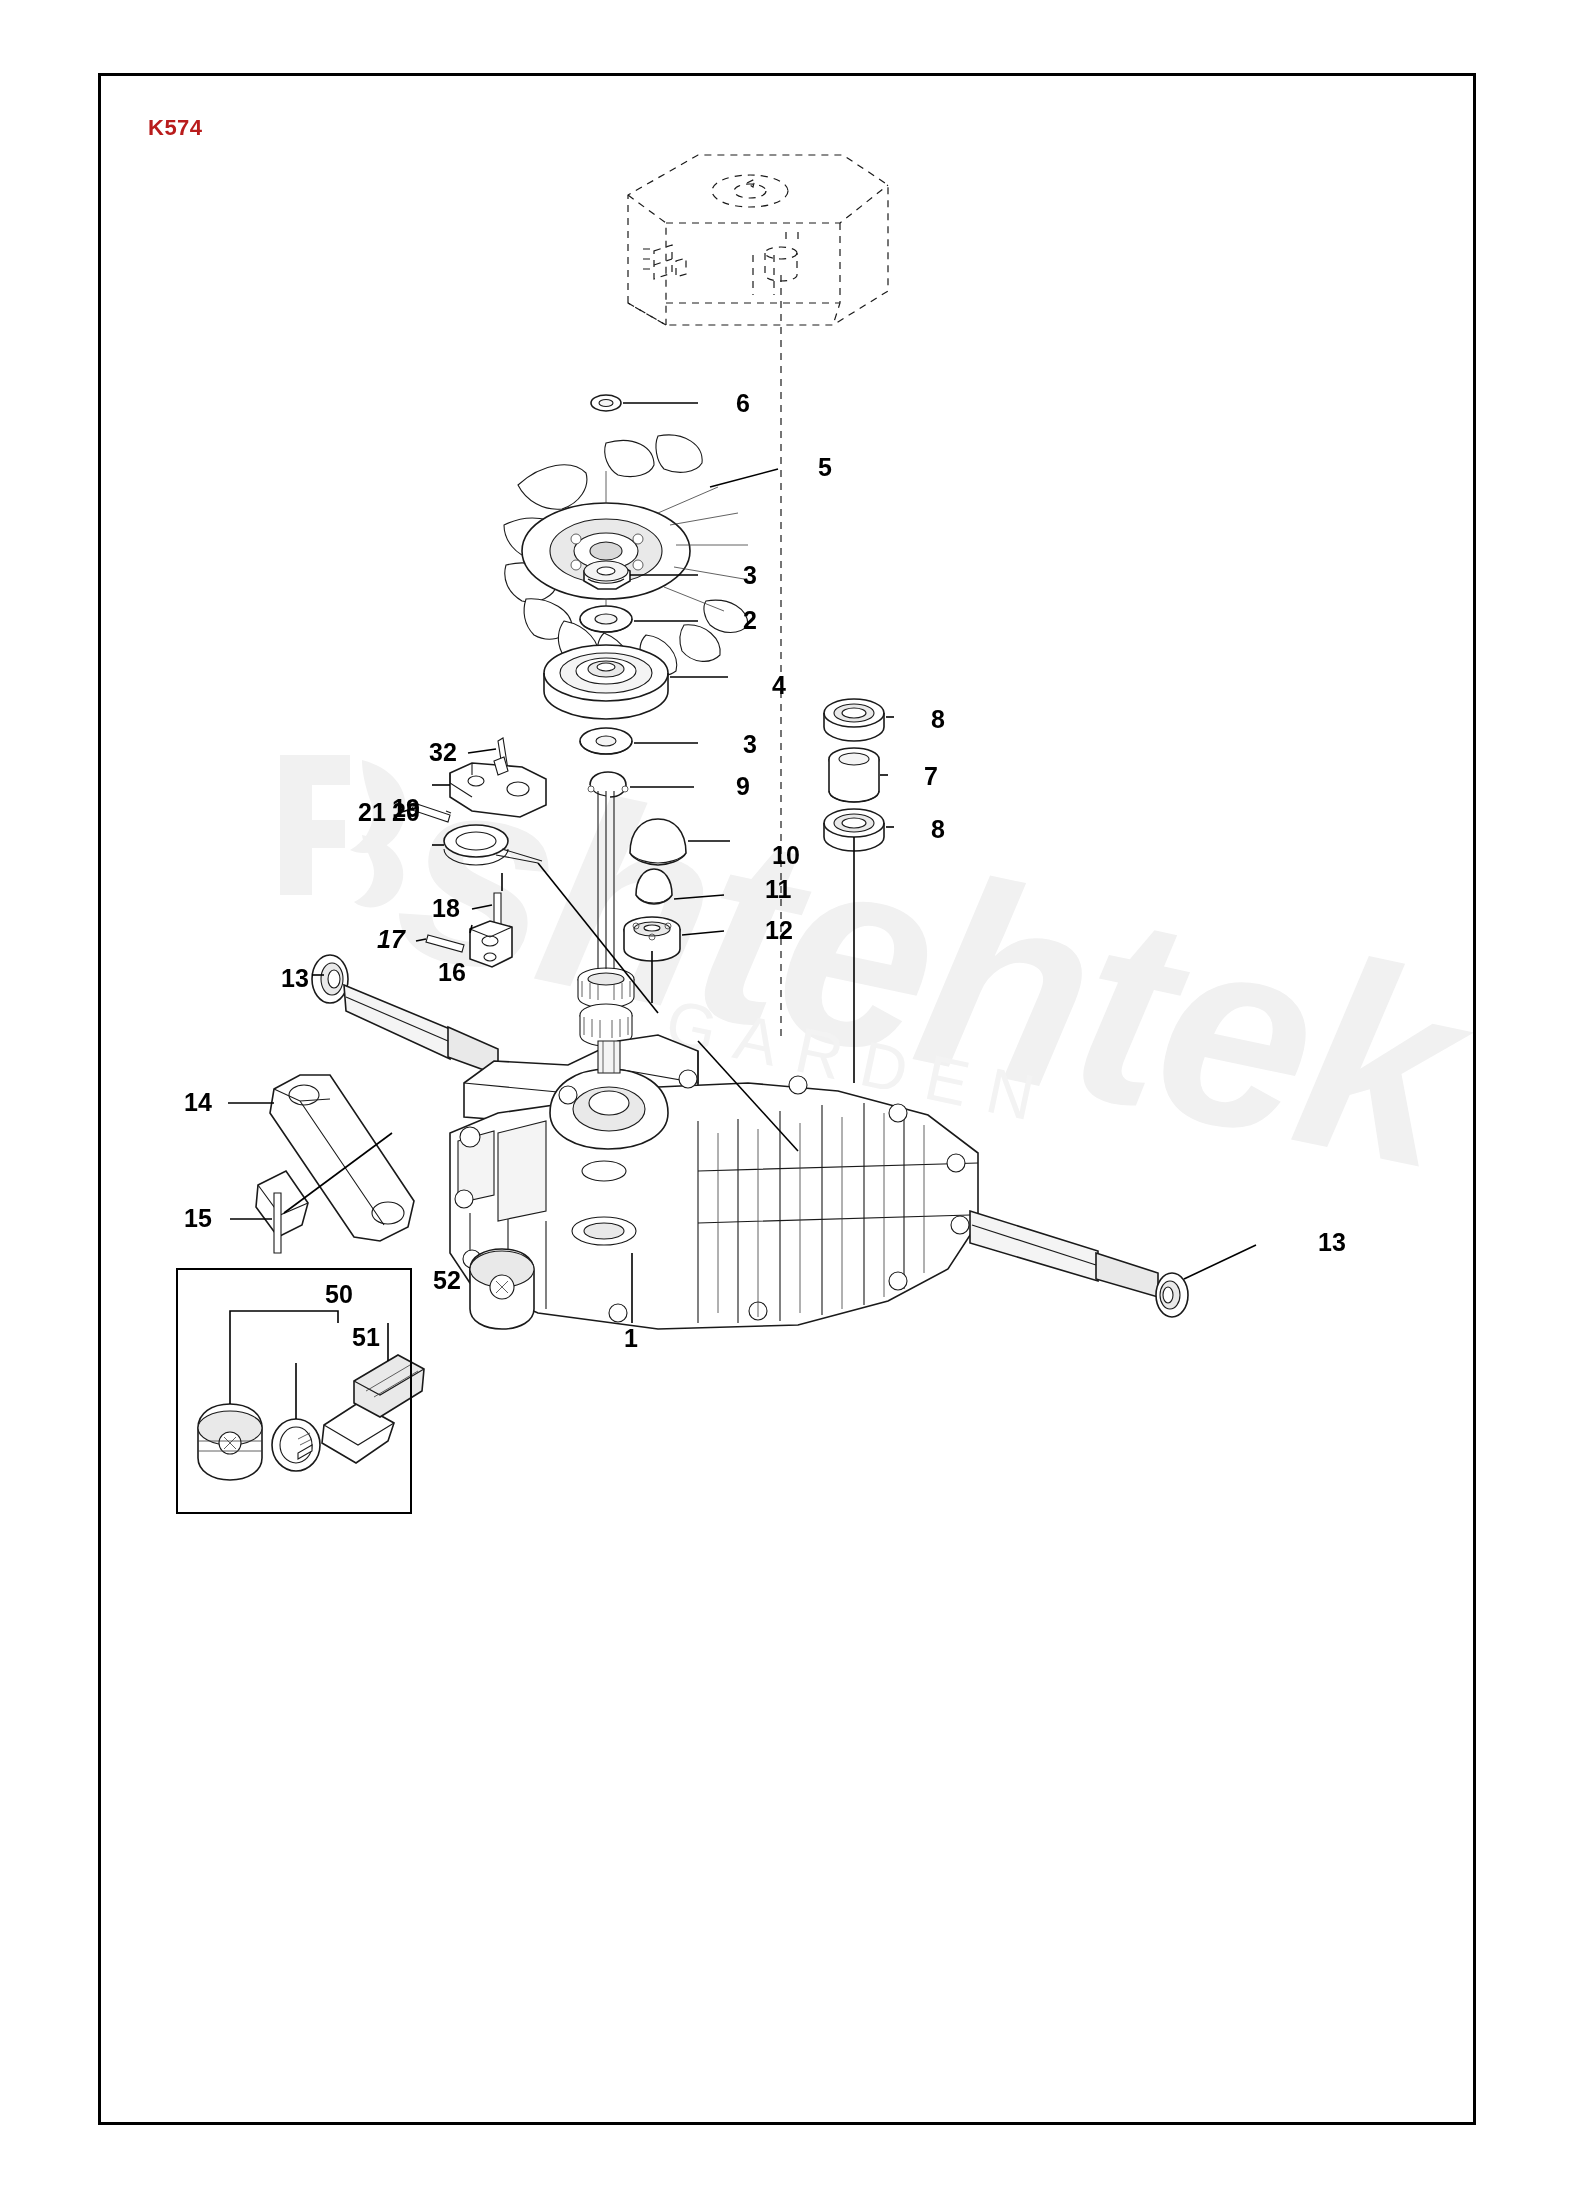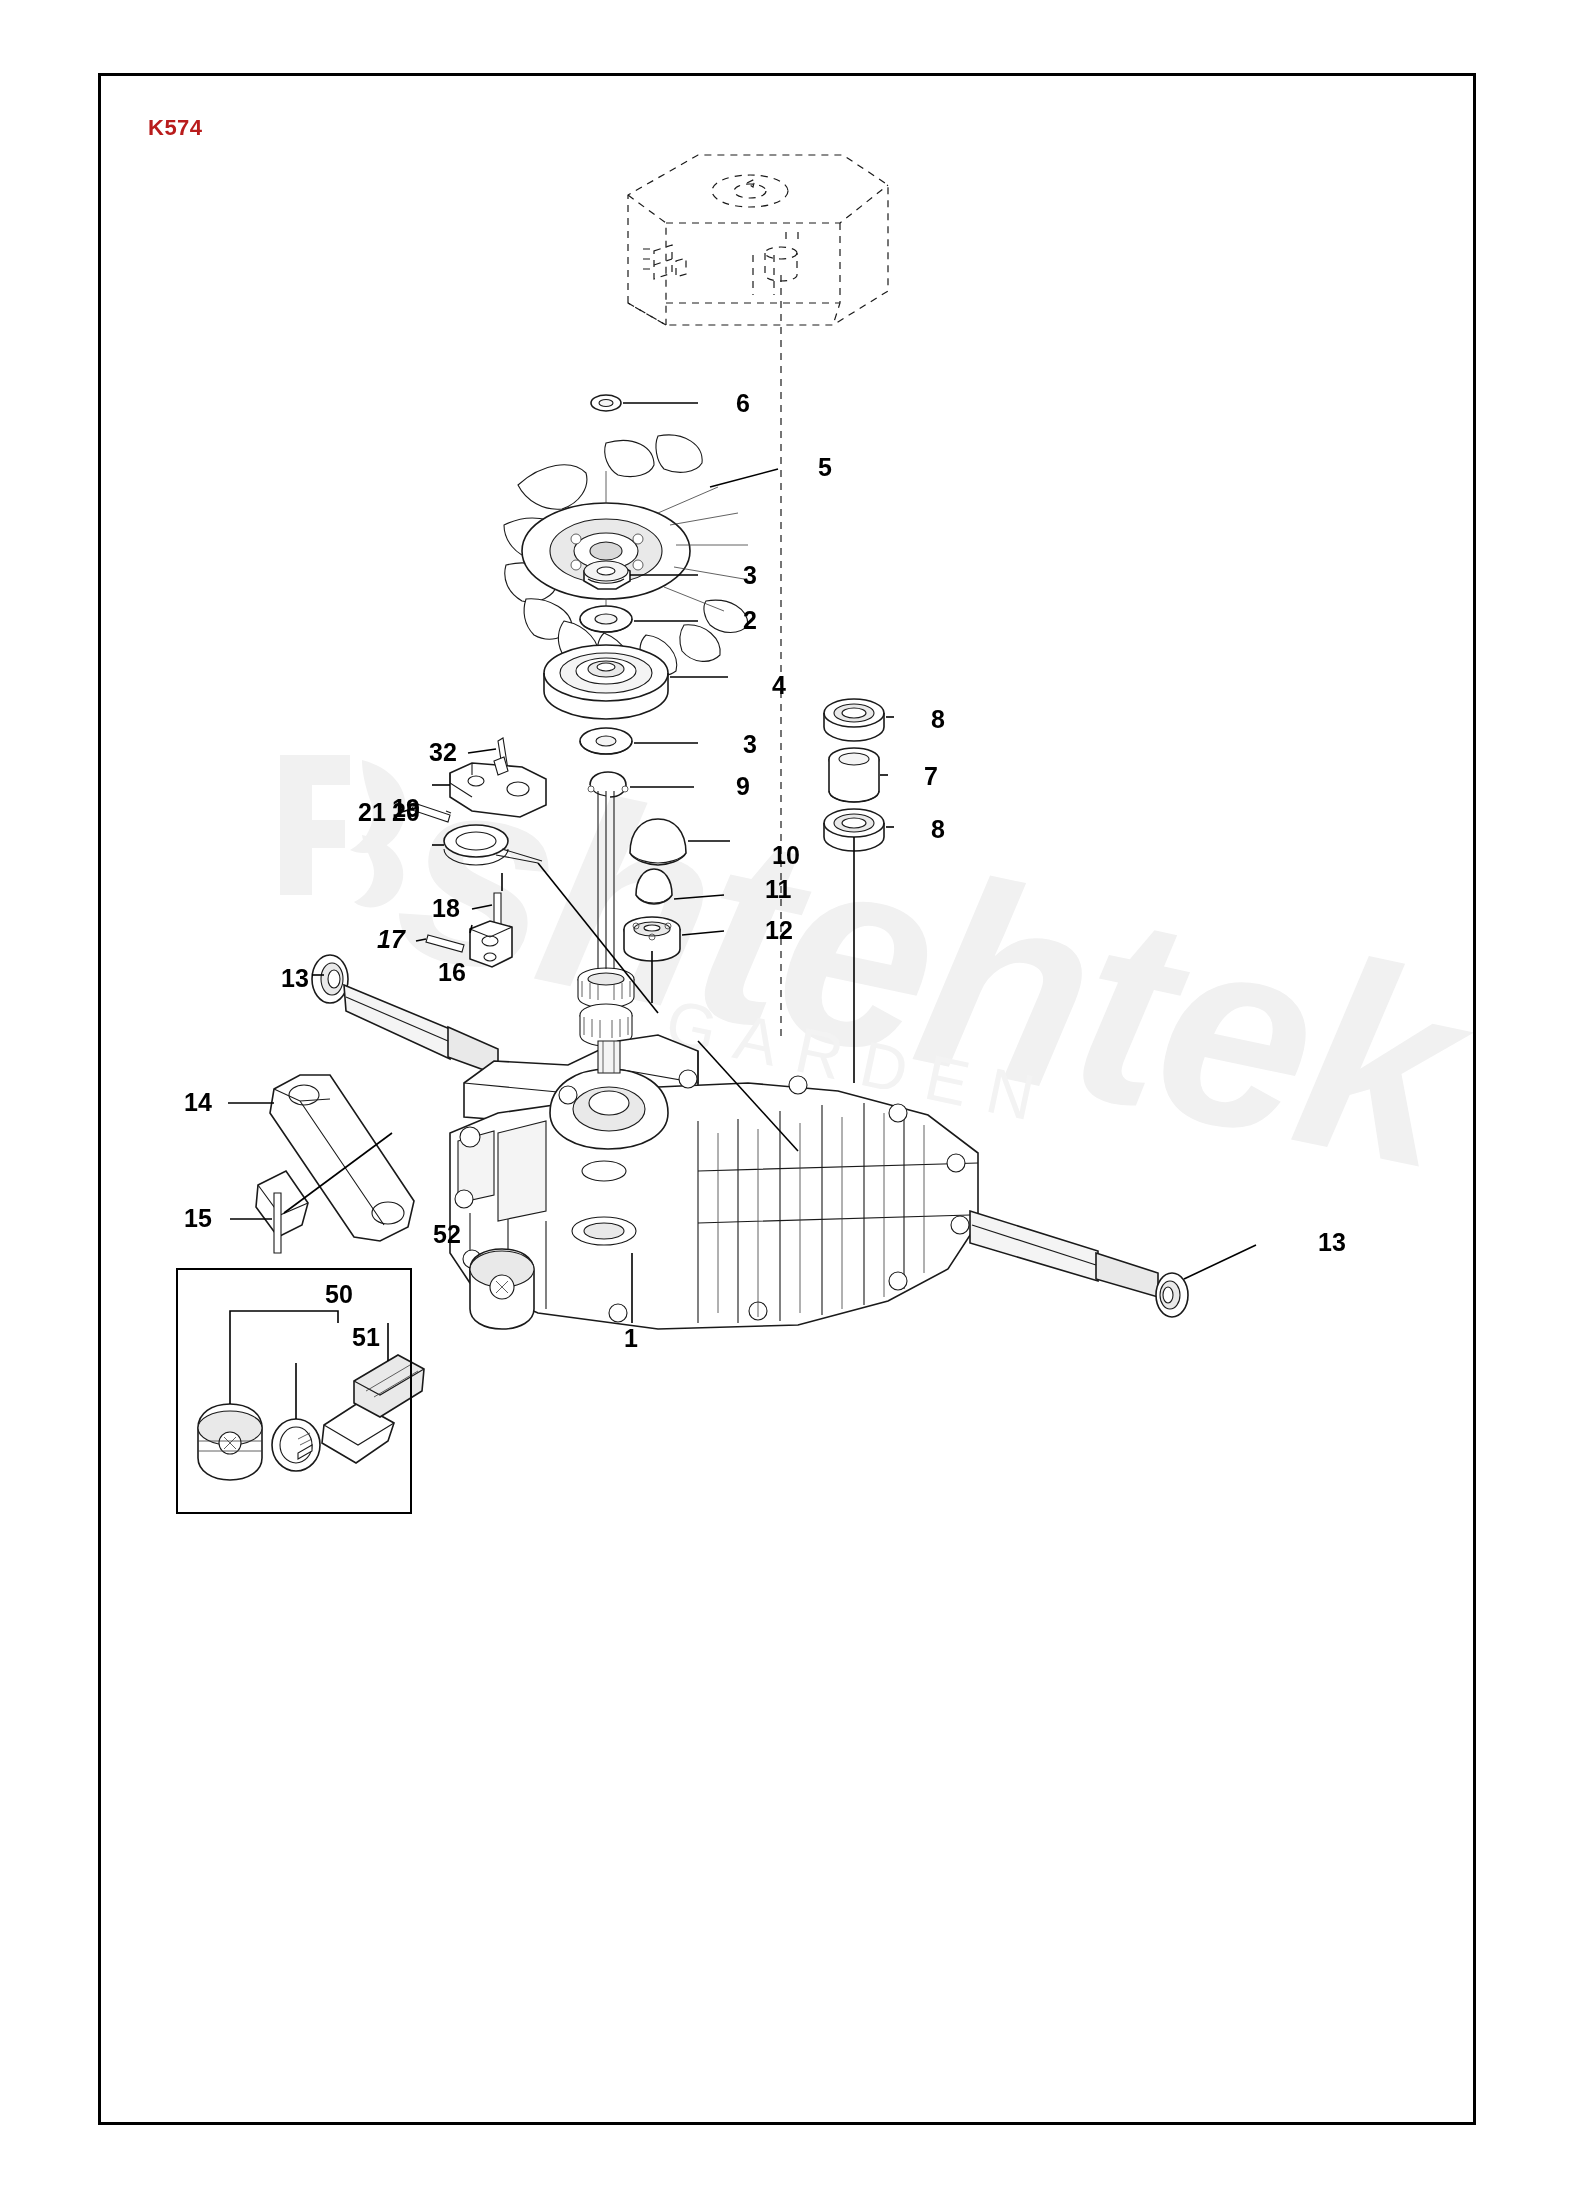--- a/index.html
+++ b/index.html
@@ -456,18 +456,18 @@
   <div class="callout" style="left:392px;  top:800px;">20</div>
   <div class="callout" style="left:432px;  top:896px;">18</div>
   <div class="callout" style="left:432px;  top:960px;margin-left:6px;">16</div>
   <div class="callout" style="left:377px;  top:927px;font-style:italic;">17</div>
   <div class="callout" style="left:281px;  top:966px;">13</div>
   <div class="callout" style="left:184px;  top:1090px;">14</div>
   <div class="callout" style="left:184px;  top:1206px;">15</div>
   <div class="callout" style="left:624px;  top:1326px;">1</div>
   <div class="callout" style="left:1318px; top:1230px;">13</div>
   <div class="callout" style="left:325px;  top:1282px;">50</div>
-  <div class="callout" style="left:433px;  top:1222px;text-align:right;">52</div>
+  <div class="callout" style="left:433px;  top:1268px;text-align:right;">52</div>
   <div class="callout" style="left:352px;  top:1325px;">51</div>
 
   <div id="inset-box"></div>
 
 </div>
 
 </body></html>

